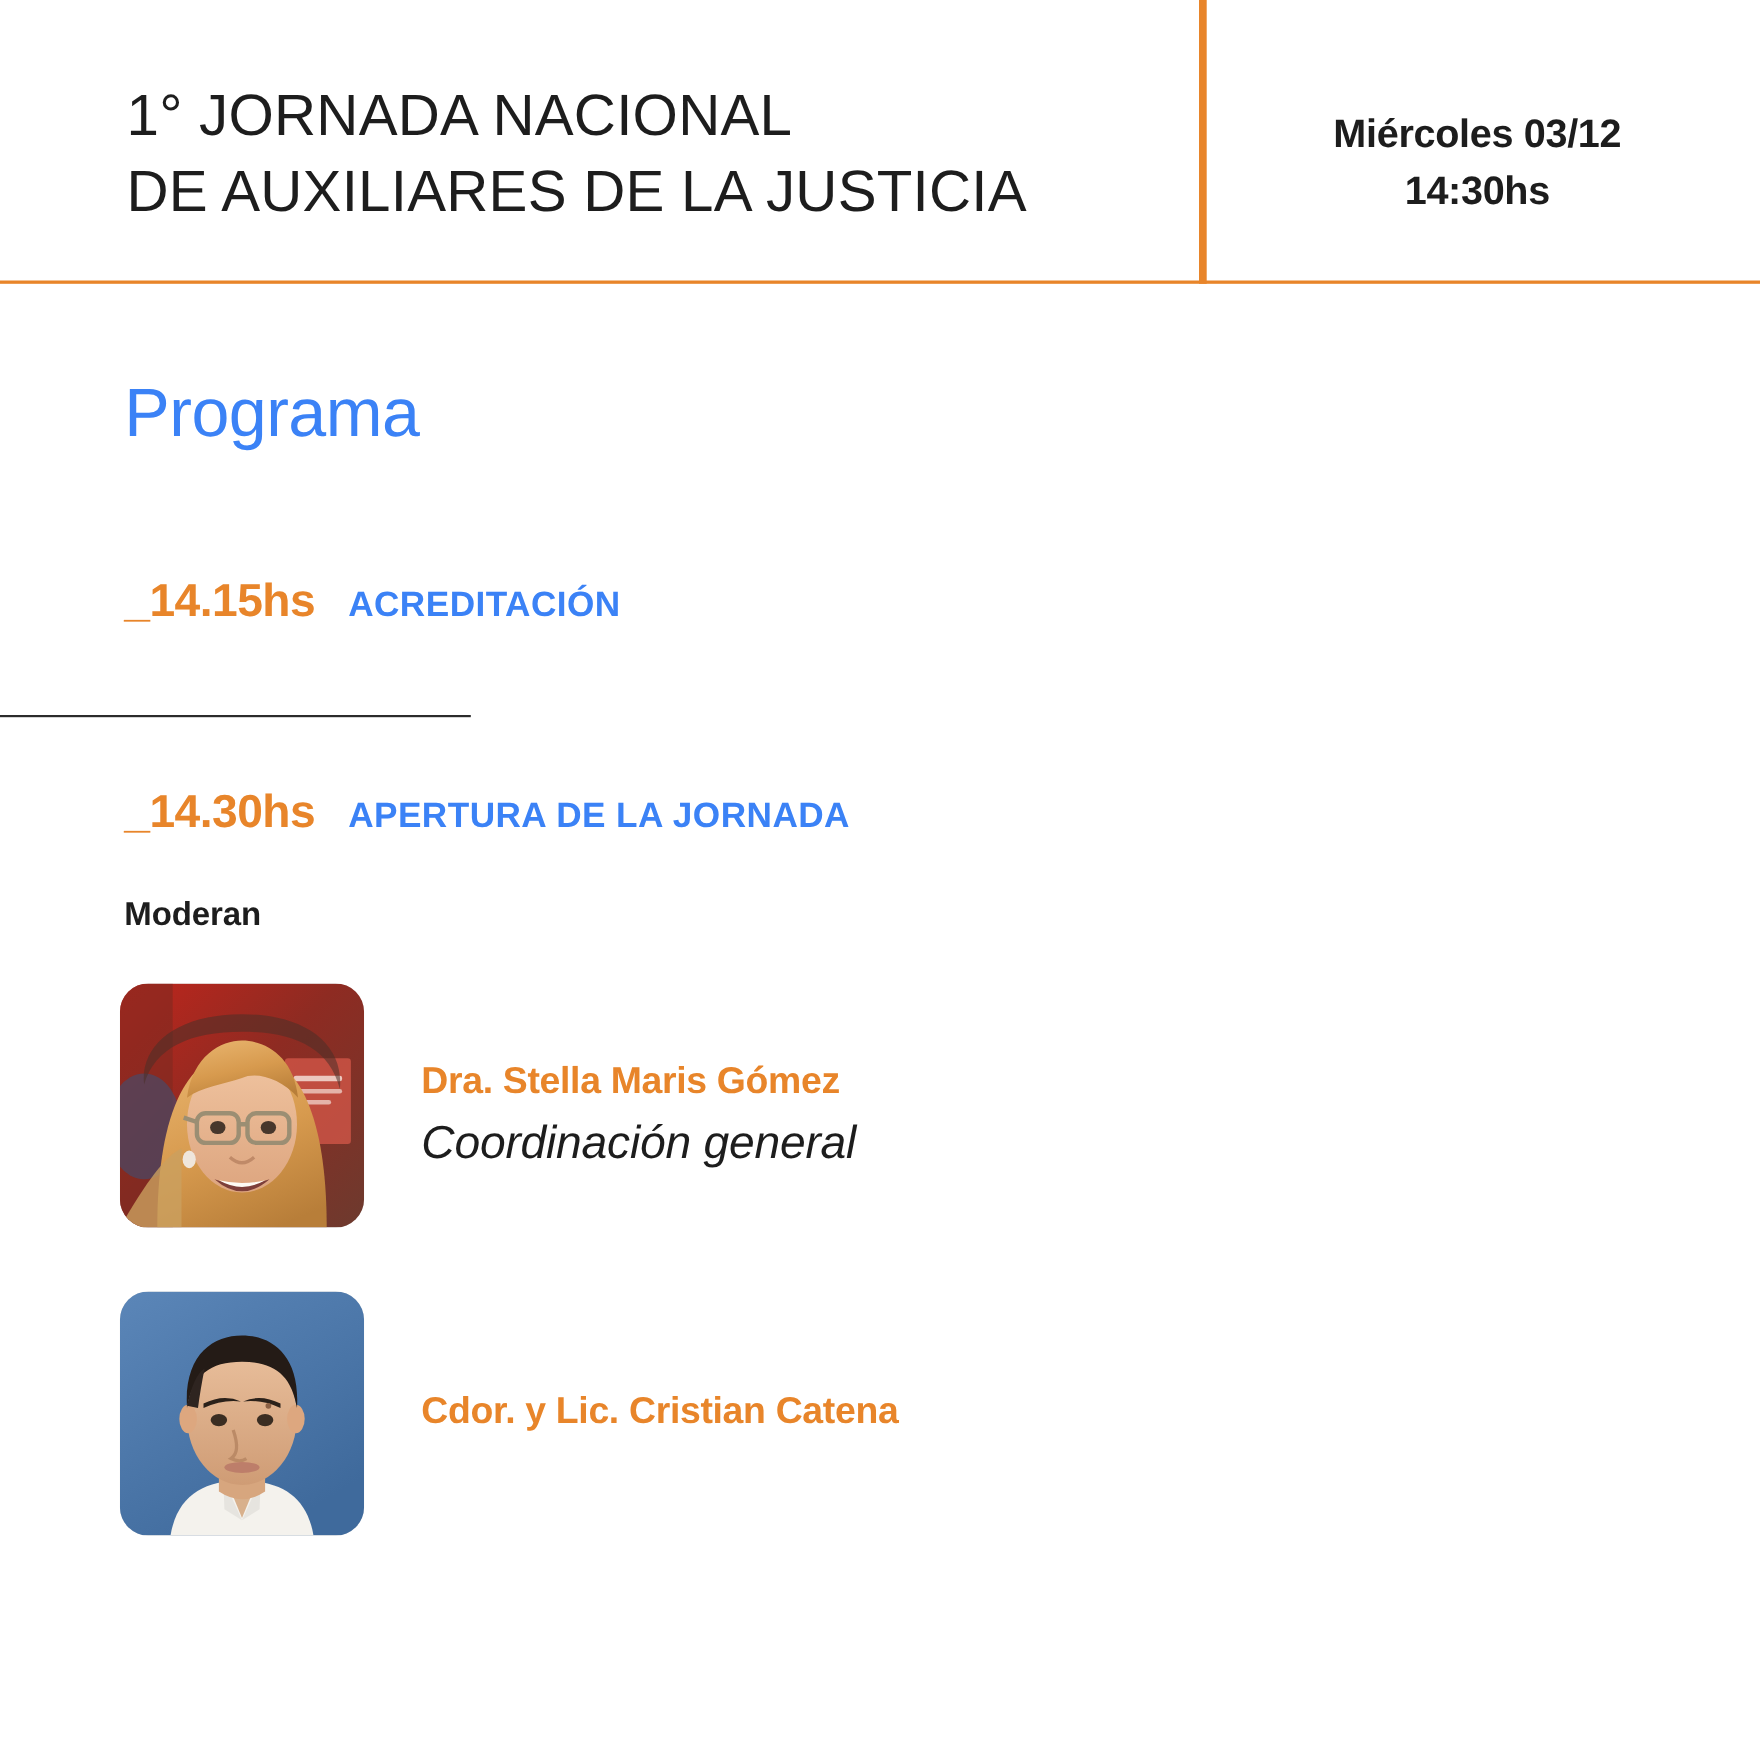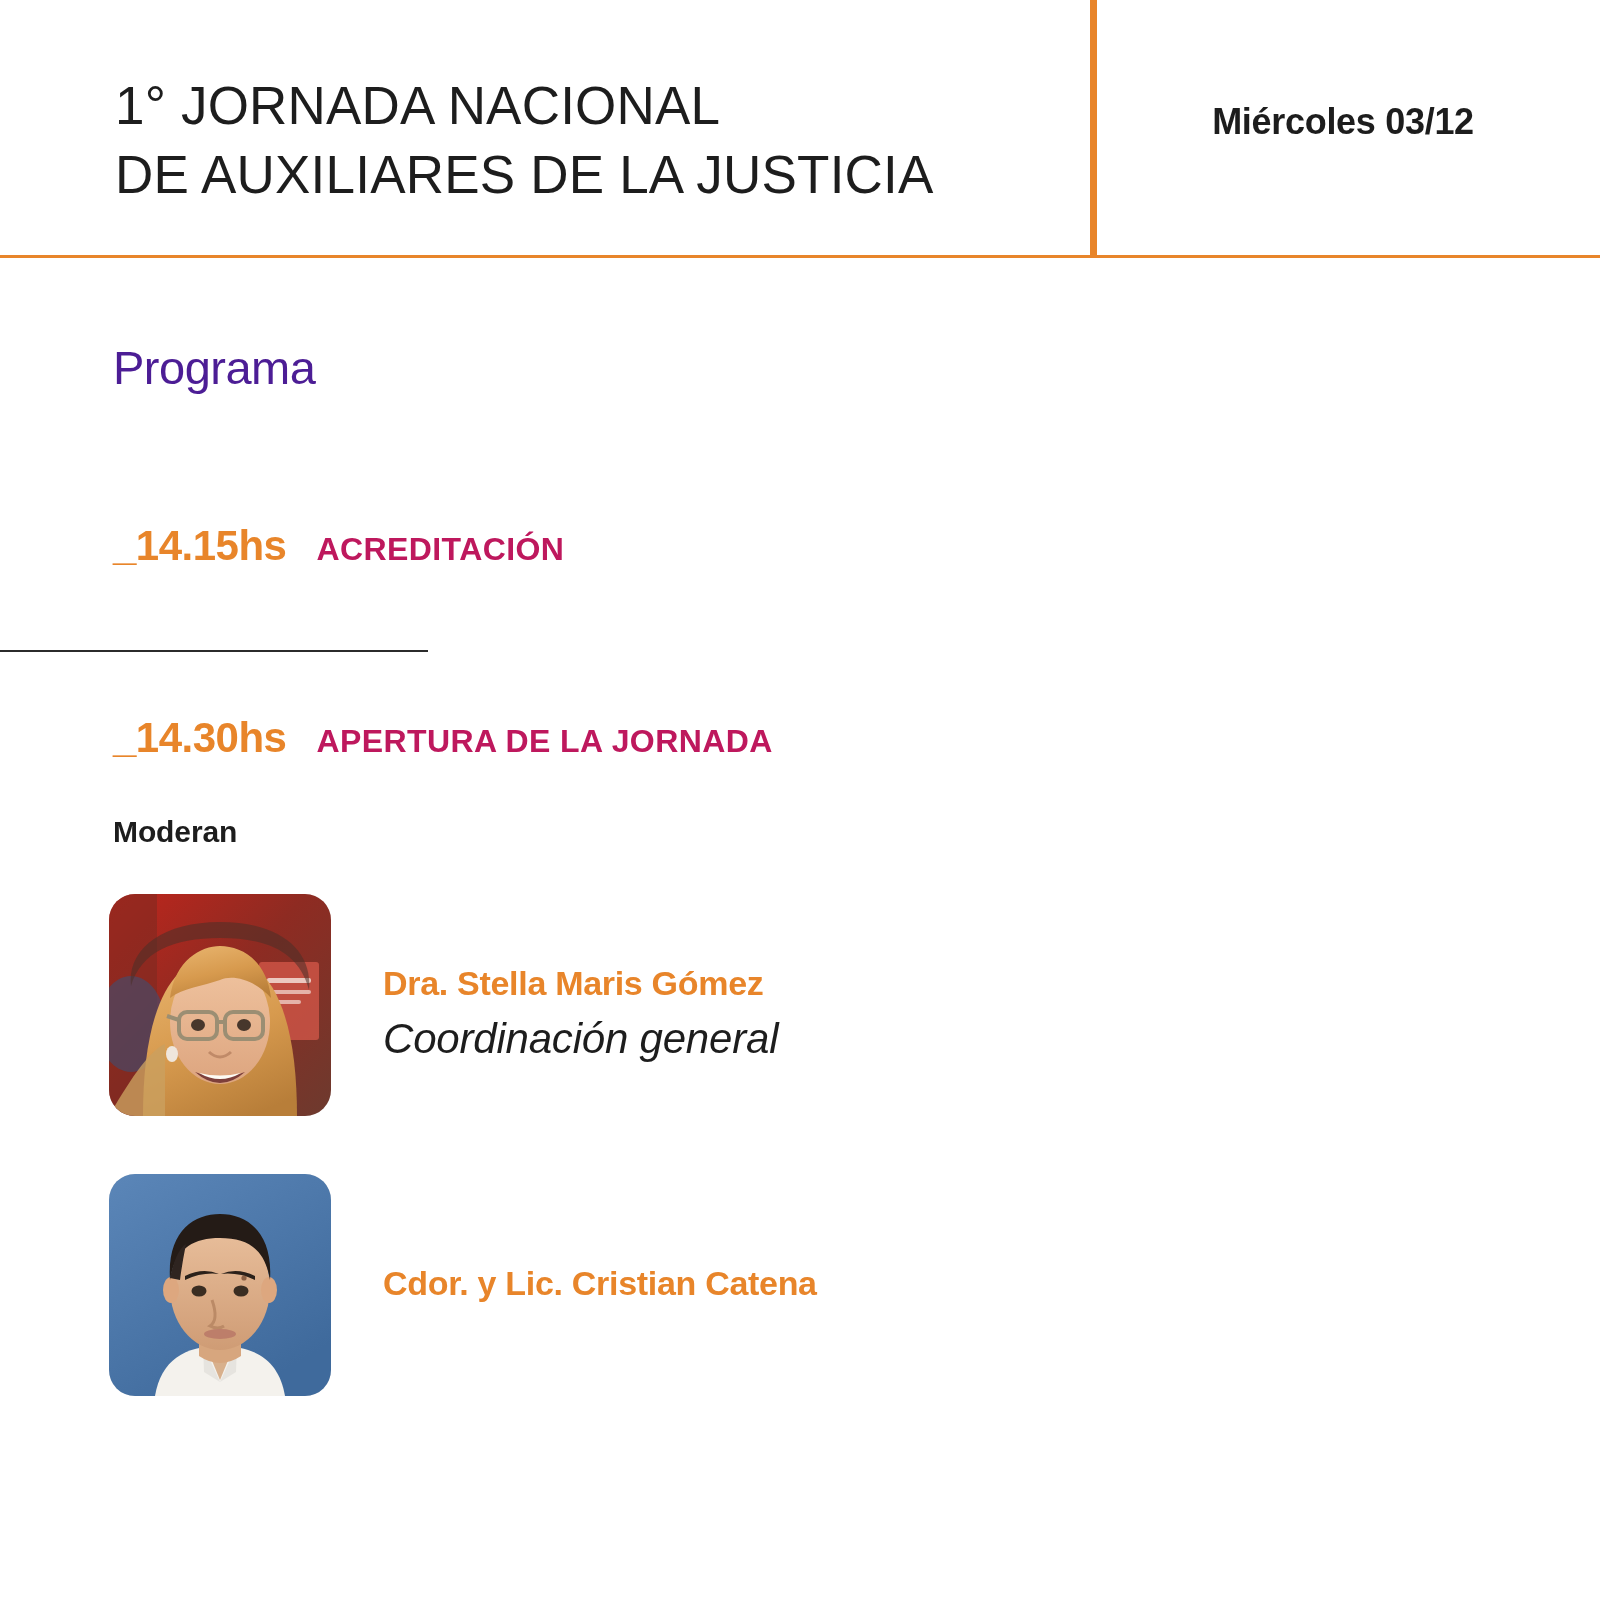--- a/index.html
+++ b/index.html
@@ -66,24 +66,24 @@
     width: 1600px;
     height: 3px;
     background: #E8852A;
   }
 
   
   .program-heading {
     position: absolute;
     left: 113px;
     top: 340px;
-    font-size: 47px;
+    font-size: 62px;
     font-weight: 400;
     letter-spacing: -0.5px;
-    color: #4c1d95;
+    color: #3b82f6;
   }
 
   
   .slot { position: absolute; left: 0; width: 1600px; }
   .slot-1 { top: 522px; }
   .slot-2 { top: 714px; }
 
   .slot-headline {
     position: absolute;
     left: 113px;
@@ -95,21 +95,21 @@
   }
   .slot-time {
     font-size: 42px;
     font-weight: 700;
     color: #E8852A;
     letter-spacing: -0.5px;
   }
   .slot-label {
     font-size: 32px;
     font-weight: 700;
-    color: #be185d;
+    color: #3b82f6;
     letter-spacing: 0.4px;
   }
 
   
   .slot-divider {
     position: absolute;
     left: 0;
     top: 650px;
     width: 428px;
     height: 2px;
@@ -181,20 +181,21 @@
 
 <div class="header">
 
   <div class="header-title">1° JORNADA NACIONAL
 DE AUXILIARES DE LA JUSTICIA</div>
 
   <div class="header-divider-vertical"></div>
 
   <div class="header-meta">
     <div>Miércoles 03/12</div>
+    <div>14:30hs</div>
   </div>
 
   <div class="header-rule"></div>
 </div>
 
 <div class="program-heading">Programa</div>
 
 <div class="slot slot-1">
   <div class="slot-headline">
     <span class="slot-time">_14.15hs</span>

